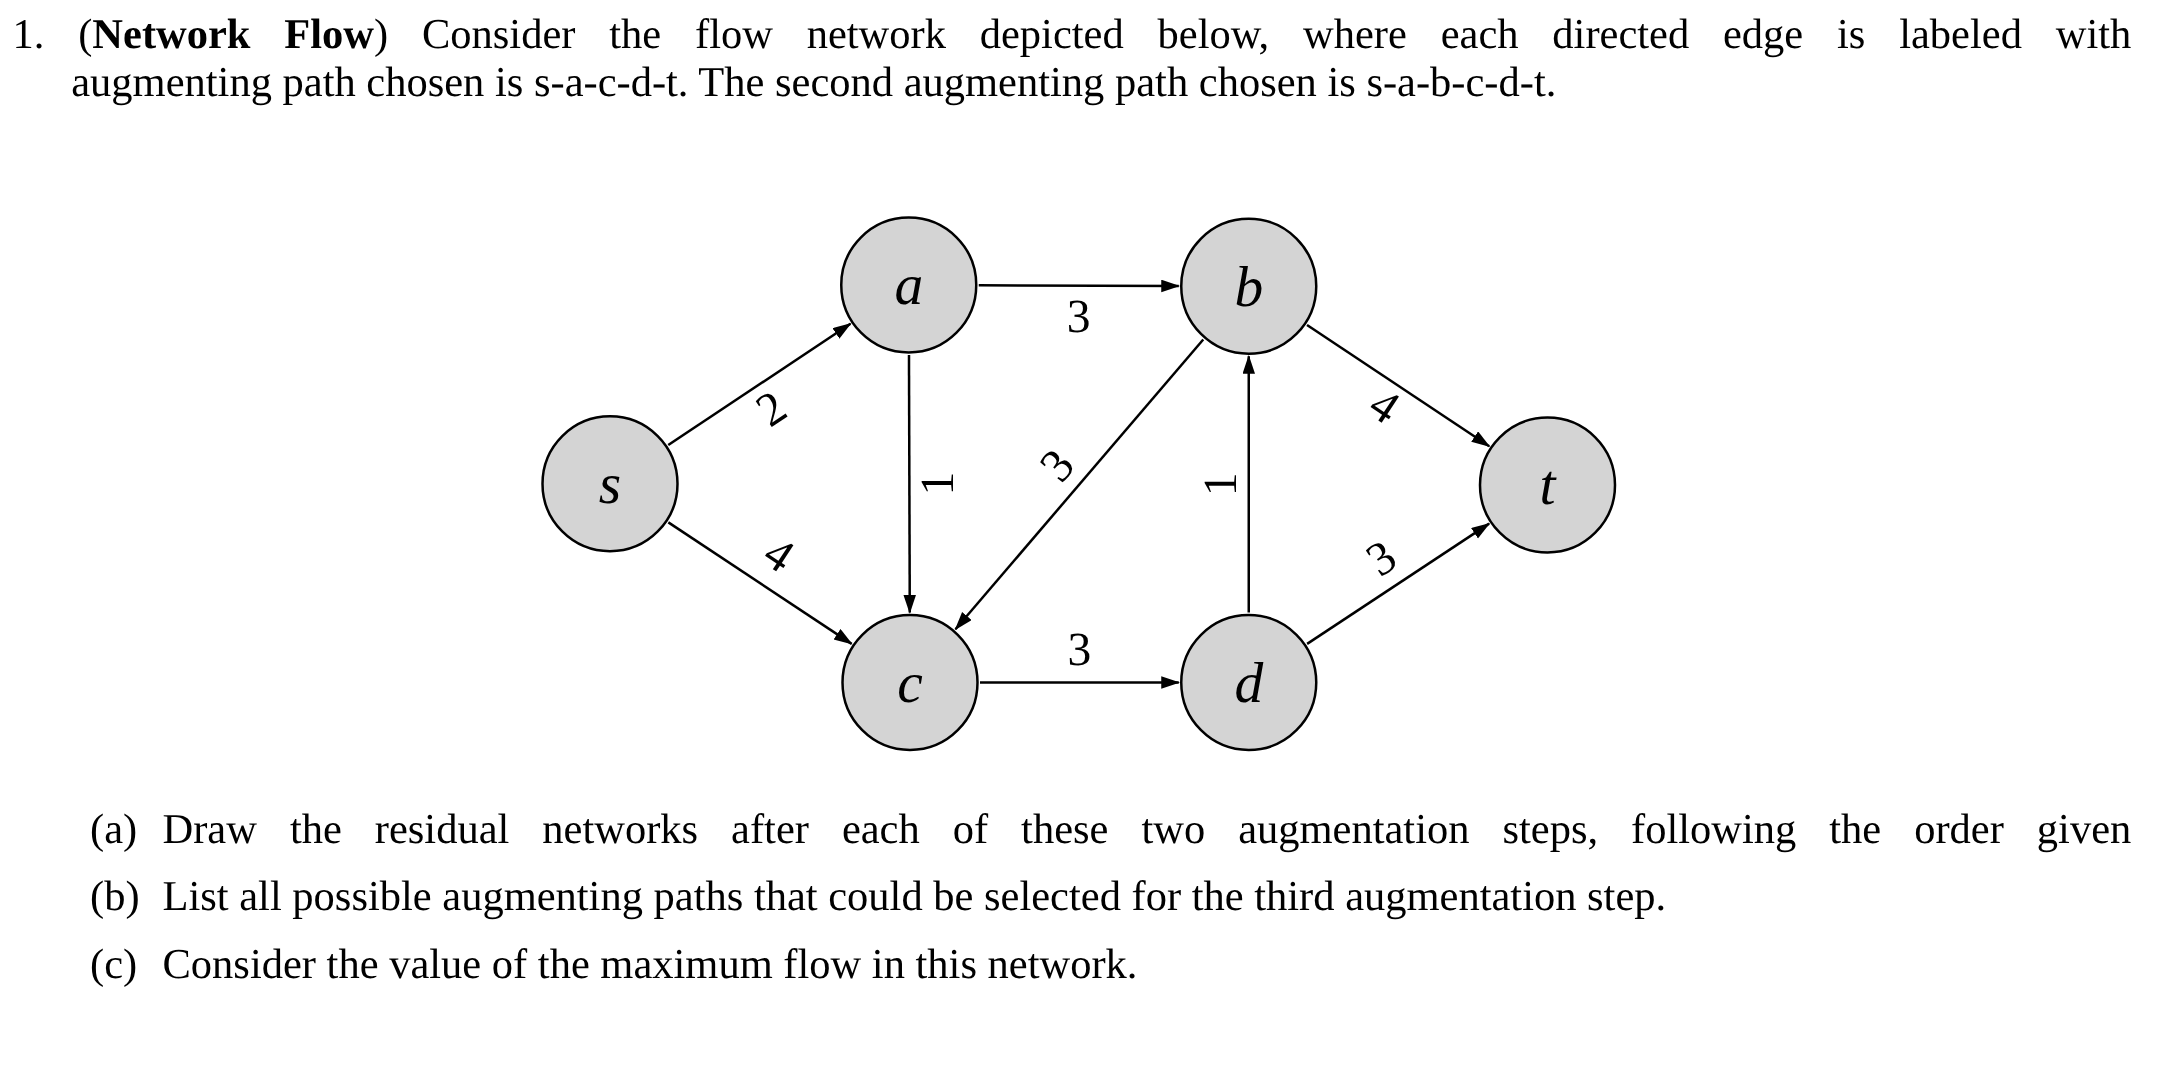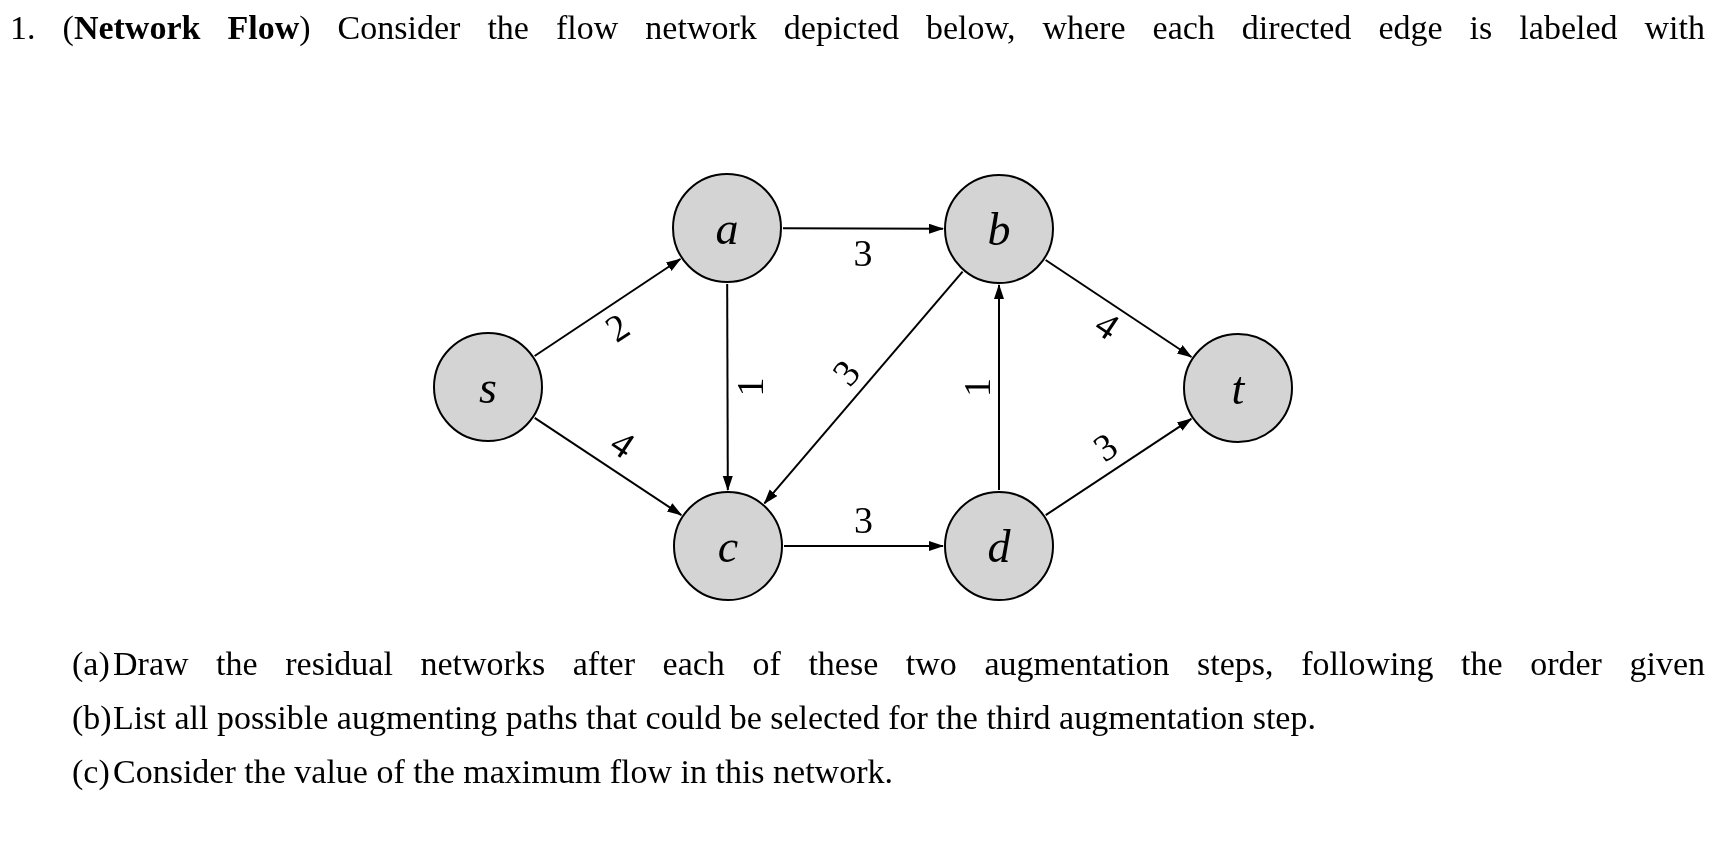--- a/index.html
+++ b/index.html
@@ -29,29 +29,30 @@
   .node-label { font-family: "Liberation Serif", serif; font-size: 46px; font-style: italic; fill: #000000; }
 
   
   .items {
     position: absolute; left: 72px; top: 644px; width: 1633px;
     font-size: 34px; line-height: 39px;
   }
   .item { display: flex; align-items: flex-start; }
   .item + .item { margin-top: 15px; }
   .marker { flex: 0 0 41px; width: 41px; }
-  .itext { flex: 1 1 auto; min-width: 0; }
+  .itext { flex: 1 1 auto; min-width: 0; margin-left: 17px; }
 </style>
 </head>
 <body>
 
 <div class="page">
 
   <div class="para">
     <div class="pline pline1 just"><span>1.</span><span> (</span><span class="bold">Network Flow</span><span>) Consider the flow network depicted below, where each directed edge is labeled with</span></div>
+    <div class="pline">augmenting path chosen is s-a-c-d-t. The second augmenting path chosen is s-a-b-c-d-t.</div>
   </div>
 
   <div class="graph-layer">
     <svg id="graph-svg" width="1732" height="856" viewBox="0 0 1732 856" xmlns="http://www.w3.org/2000/svg">
       <defs>
         <marker id="arrowhead" markerUnits="userSpaceOnUse" markerWidth="16" markerHeight="11" refX="14" refY="5" orient="auto">
           <path d="M0,0 L15,5 L0,10 Z" fill="#000000"></path>
         </marker>
       </defs>
     <line x1="534.6248074847862" y1="355.98182263564433" x2="680.3751925152138" y2="259.01817736435567" class="edge-line" stroke="#000000" marker-end="url(#arrowhead)"></line>

